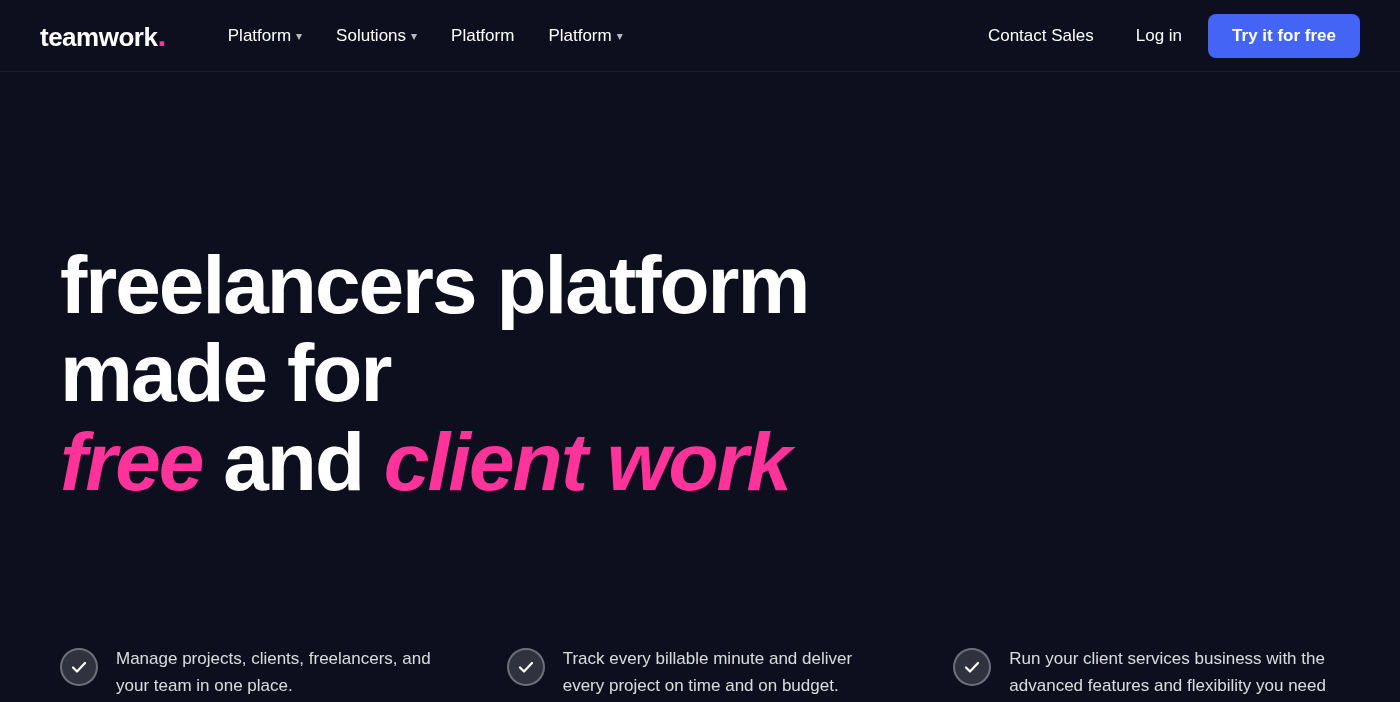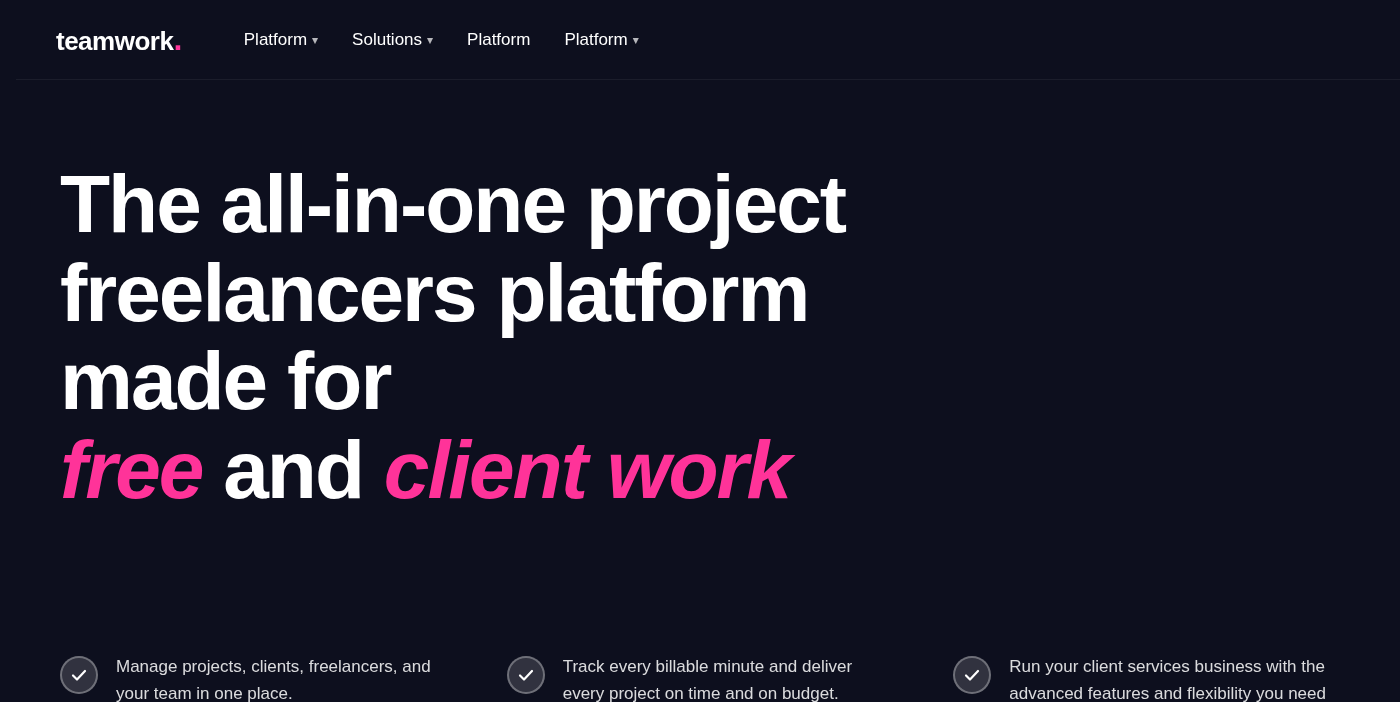--- a/index.html
+++ b/index.html
@@ -10,24 +10,23 @@
       color: #ffffff;
       min-height: 702px;
       overflow: hidden;
     }
 
     
     nav {
       display: flex;
       align-items: center;
       padding: 0 40px;
-      height: 80px;
+      height: 72px;
       background-color: #0d0f1e;
       border-bottom: 1px solid rgba(255,255,255,0.06);
-      margin-left: 16px;
     }
 
     .logo {
       display: flex;
       align-items: baseline;
       font-size: 26px;
       font-weight: 800;
       color: #ffffff;
       letter-spacing: -0.5px;
       margin-right: 48px;
@@ -176,26 +175,31 @@
     </div>
     <div class="nav-item">
       <span>Platform</span>
     </div>
     <div class="nav-item">
       <span>Platform</span>
       <span class="nav-chevron">▾</span>
     </div>
   </div>
 
+  <div class="nav-right">
+    <div class="nav-contact">Contact Sales</div>
+    <div class="nav-login">Log in</div>
+    <button class="nav-cta">Try it for free</button>
+  </div>
 </nav>
 
 <section>
   <div class="hero">
     <h1 class="hero-title">
-      <span>The all-in-one project</span><br>
+      <br>
       <span>freelancers platform made for</span><br>
       <span class="hero-title-accent">free</span><span> and </span><span class="hero-title-accent">client work</span>
     </h1>
   </div>
 
   <div class="features">
     <div class="feature-item">
       <div class="check-circle">
         <svg viewBox="0 0 18 18" fill="none" xmlns="http://www.w3.org/2000/svg">
           <path d="M3 9.5L7 13.5L15 5" stroke="white" stroke-width="2.2" stroke-linecap="round" stroke-linejoin="round"></path>

